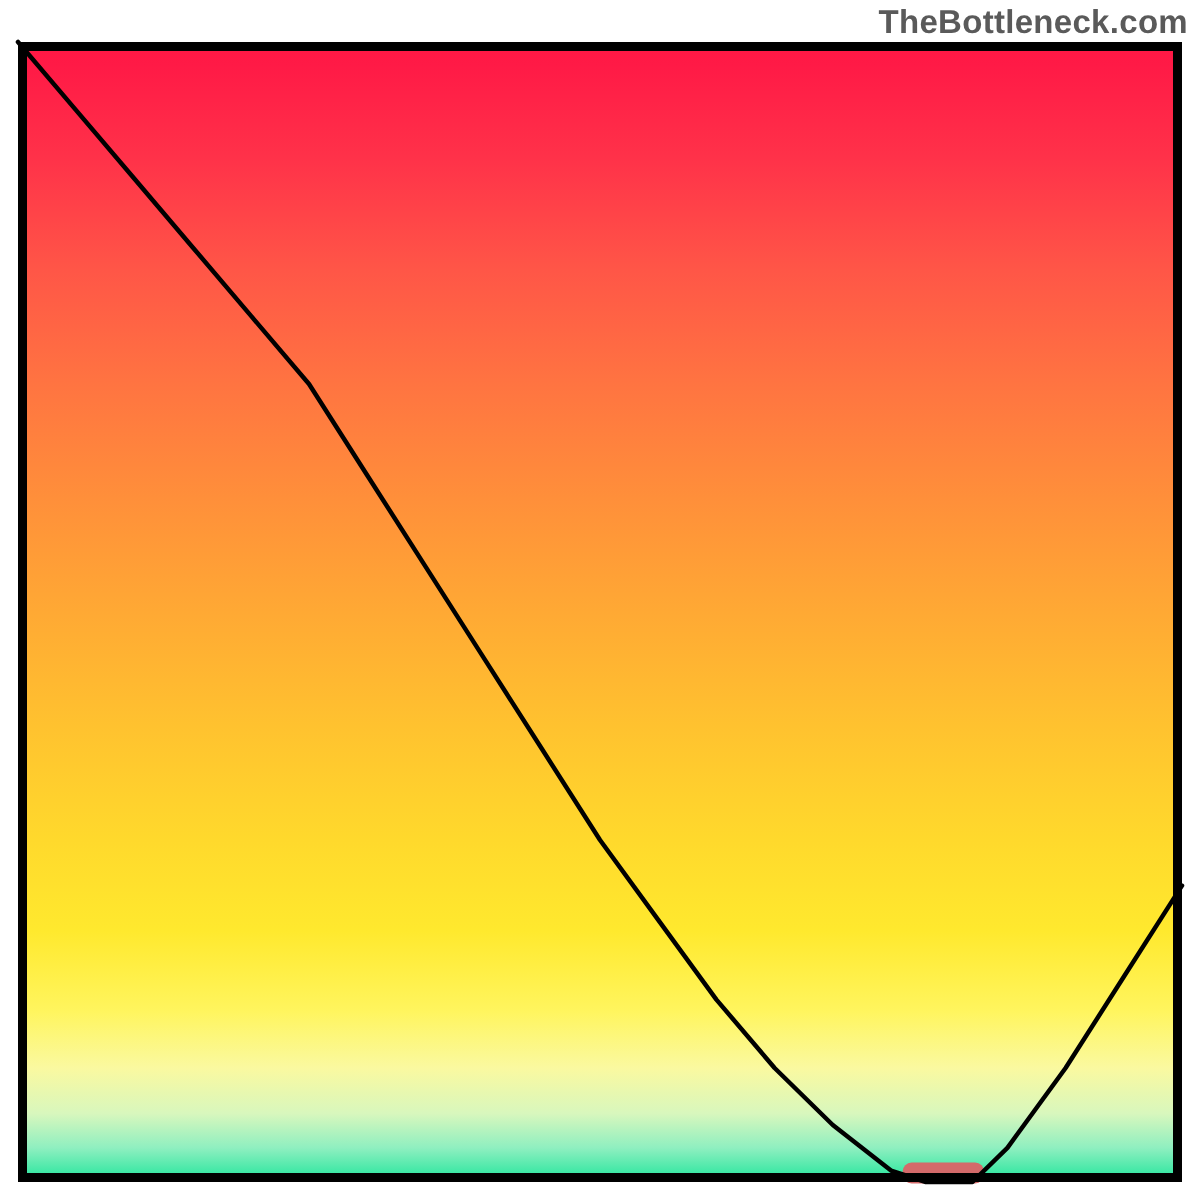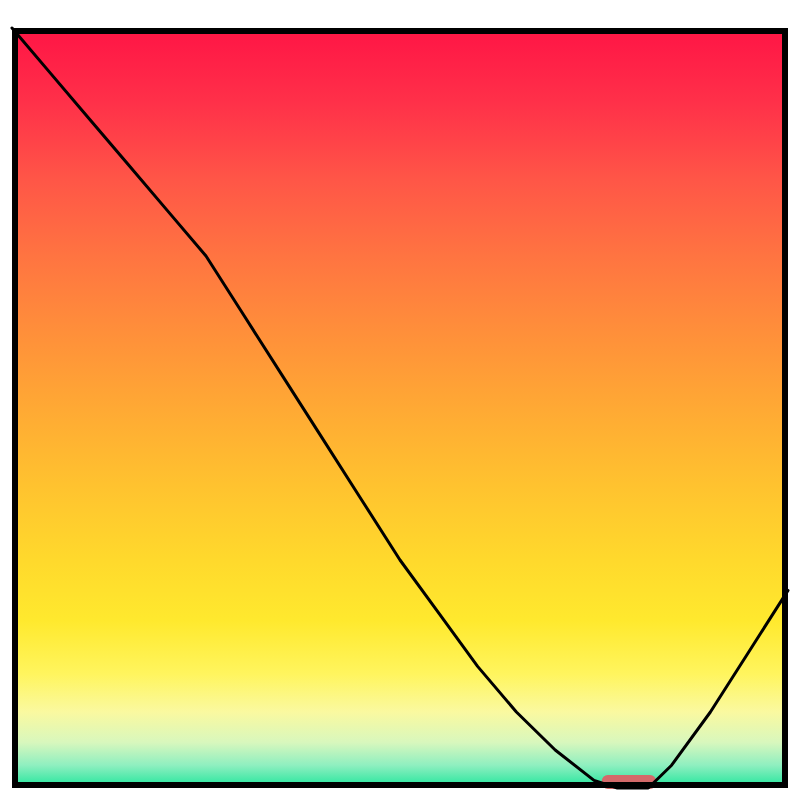--- a/index.html
+++ b/index.html
@@ -27,20 +27,21 @@
     z-index: 10;
   }
   svg {
     display: block;
   }
 </style>
 </head>
 <body>
 
 <div class="frame">
+  <div class="watermark">TheBottleneck.com</div>
 
   <svg id="chart-svg" width="800" height="800" viewBox="0 0 800 800" preserveAspectRatio="none">
     <defs>
       <linearGradient id="bg-grad" x1="0" y1="0" x2="0" y2="1">
           <stop offset="0%" stop-color="#ff1744"></stop>
           <stop offset="2%" stop-color="#ff1a46"></stop>
           <stop offset="10%" stop-color="#ff3149"></stop>
           <stop offset="20%" stop-color="#ff5647"></stop>
           <stop offset="30%" stop-color="#ff7441"></stop>
           <stop offset="40%" stop-color="#ff8f3a"></stop>

